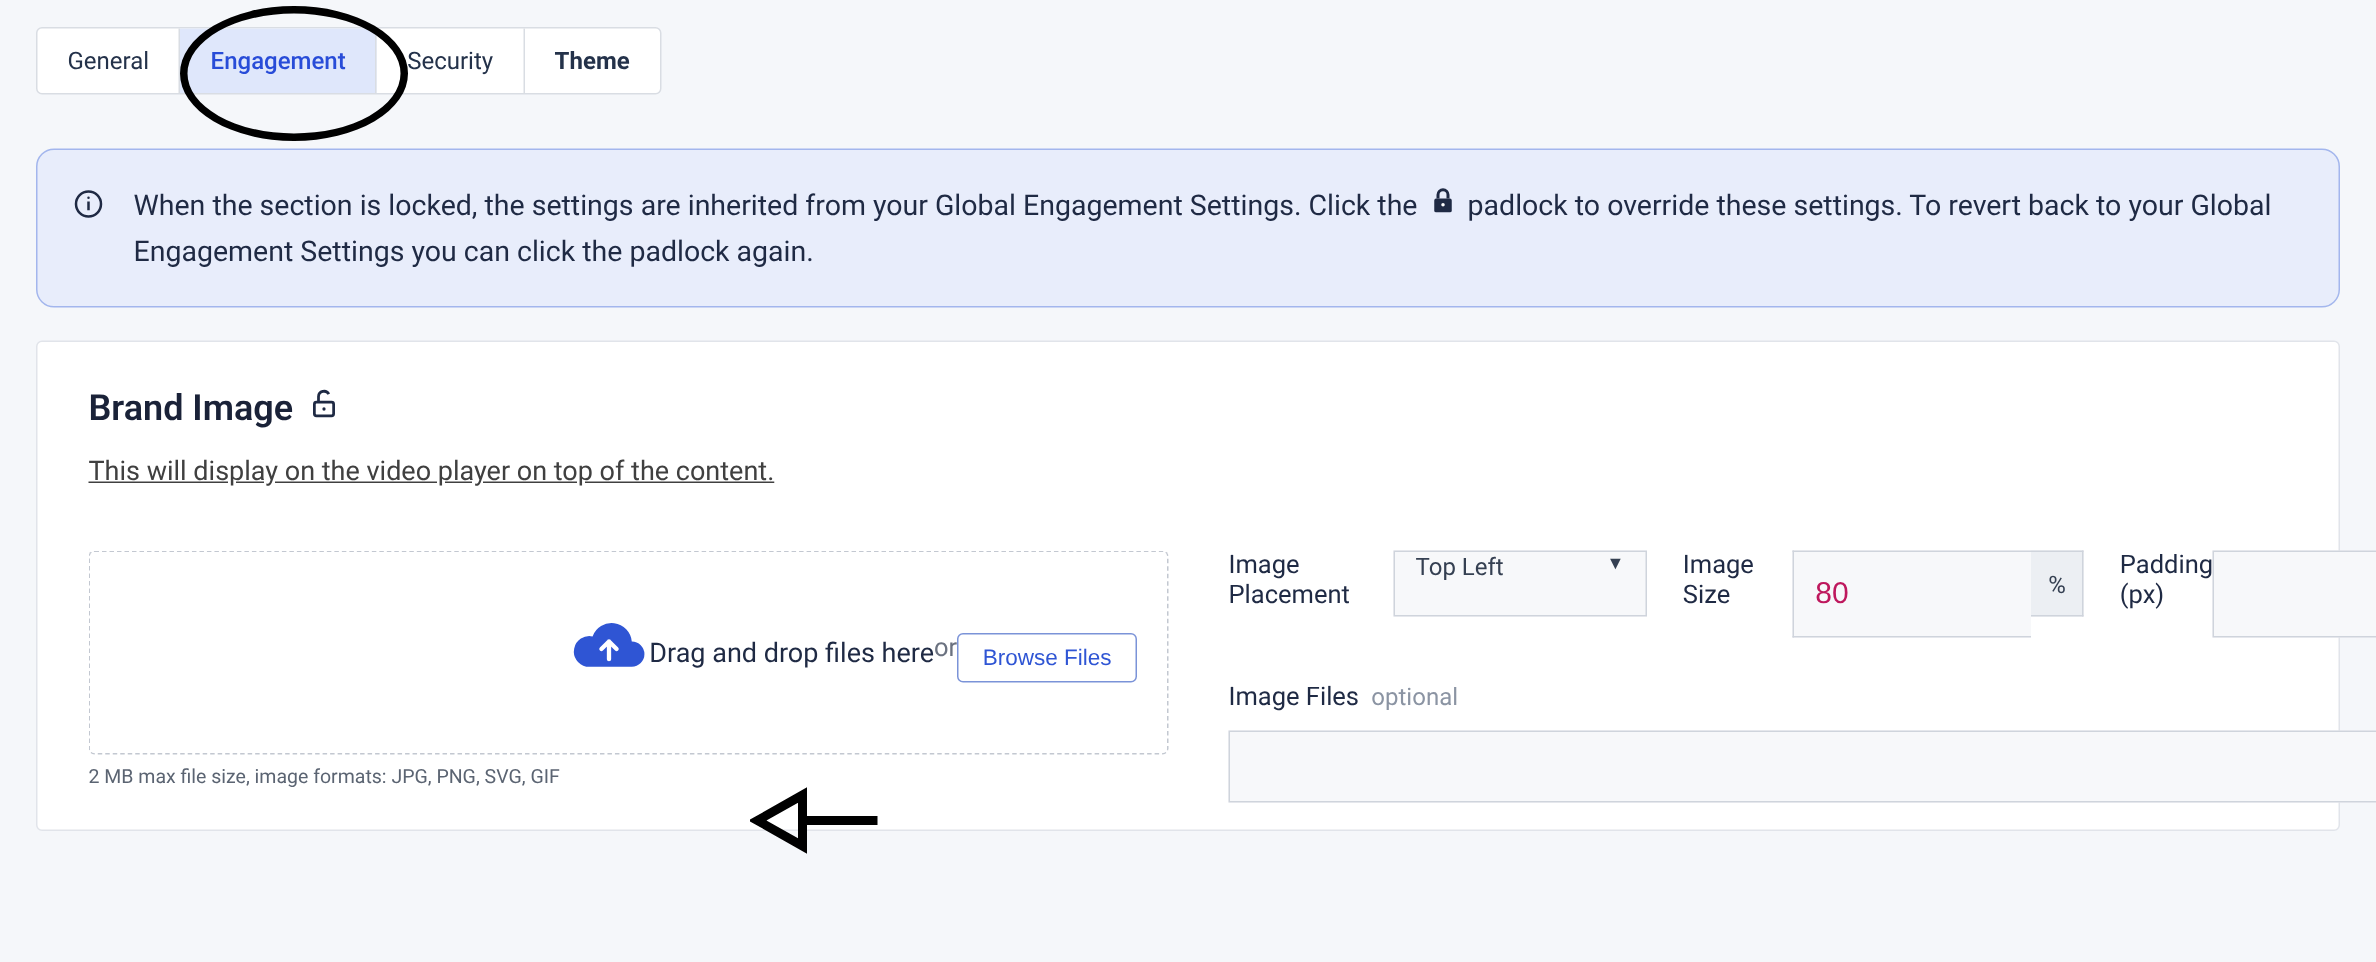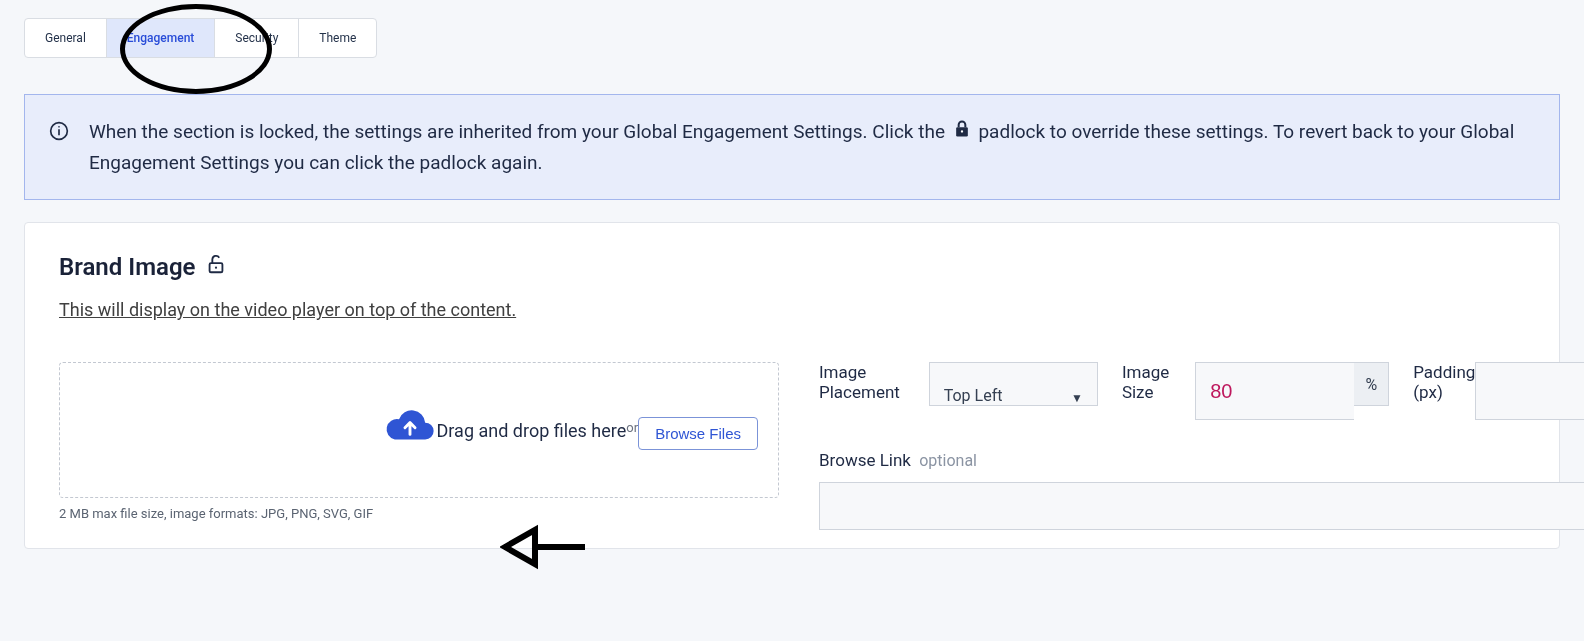--- a/index.html
+++ b/index.html
@@ -15,36 +15,36 @@
   .tabs {
     display: flex;
     margin: 18px 0 0 24px;
     background: #fff;
     border: 1px solid #d9dde3;
     border-radius: 4px;
     width: fit-content;
   }
   .tab {
     padding: 12px 20px;
-    font-size: 12px;
+    font-size: 16px;
     cursor: pointer;
     color: #24324a;
     border-right: 1px solid #d9dde3;
   }
-  .tab:last-child { border-right: none; }
+  .tab:last-child { border-right: none; font-weight: bold; }
   .tab.active {
     background: #dfe7fb;
     color: #284cd8;
     font-weight: 500;
   }
   .info-banner {
     margin: 36px 24px 0 24px;
     background: #e8edfb;
     border: 1px solid #a3b6ed;
-    border-radius: 0;
+    border-radius: 12px;
     padding: 22px 24px;
     display: flex;
     align-items: flex-start;
     gap: 20px;
   }
   .info-icon {
     flex-shrink: 0;
     width: 20px;
     height: 20px;
     margin-top: 4px;
@@ -96,21 +96,21 @@
     align-items: center;
     justify-content: flex-end;
     background: #fff;
   }
   .upload-icon {
     width: 54px;
     height: 42px;
     margin-bottom: 14px;
   }
   .dz-main { font-size: 18px; color: #1f2a44; margin-bottom: 6px; }
-  .dz-or   { font-size: 13px; color: #6b7280; margin-bottom: 12px; }
+  .dz-or   { font-size: 17px; color: #6b7280; margin-bottom: 12px; }
   .browse-btn {
     border: 1px solid #7b93d8;
     color: #2f55d4;
     background: #fff;
     padding: 7px 16px;
     border-radius: 4px;
     font-size: 15px;
     cursor: pointer;
   }
   .dz-hint {
@@ -137,21 +137,21 @@
     margin-bottom: 12px;
   }
   .field-label .optional {
     color: #8b94a3;
     font-weight: 400;
     font-size: 16px;
     margin-left: 4px;
   }
   .select {
     display: flex;
-    align-items: flex-end;
+    align-items: flex-start;
     justify-content: space-between;
     border: 1px solid #cfd4dc;
     background: #f7f8fa;
     height: 44px;
     padding: 0 14px;
     font-size: 16px;
     color: #354052;
     cursor: pointer;
     width: 198px;
   }
@@ -290,21 +290,21 @@
           </div>
         </div>
         <div class="field">
           <div class="field-label">Padding (px)</div>
           <input class="input padding-input" value="" style="">
         </div>
       </div>
 
       <div class="image-link-row">
         <div class="field-label">
-          <span>Browse Link</span>
+          <span>Image Files</span>
           <span class="optional">optional</span>
         </div>
         <input class="image-link-input" value="" style="">
       </div>
     </div>
   </div>
 </div>
 
 <div class="annot-ellipse"></div>
 <div class="annot-arrow">

